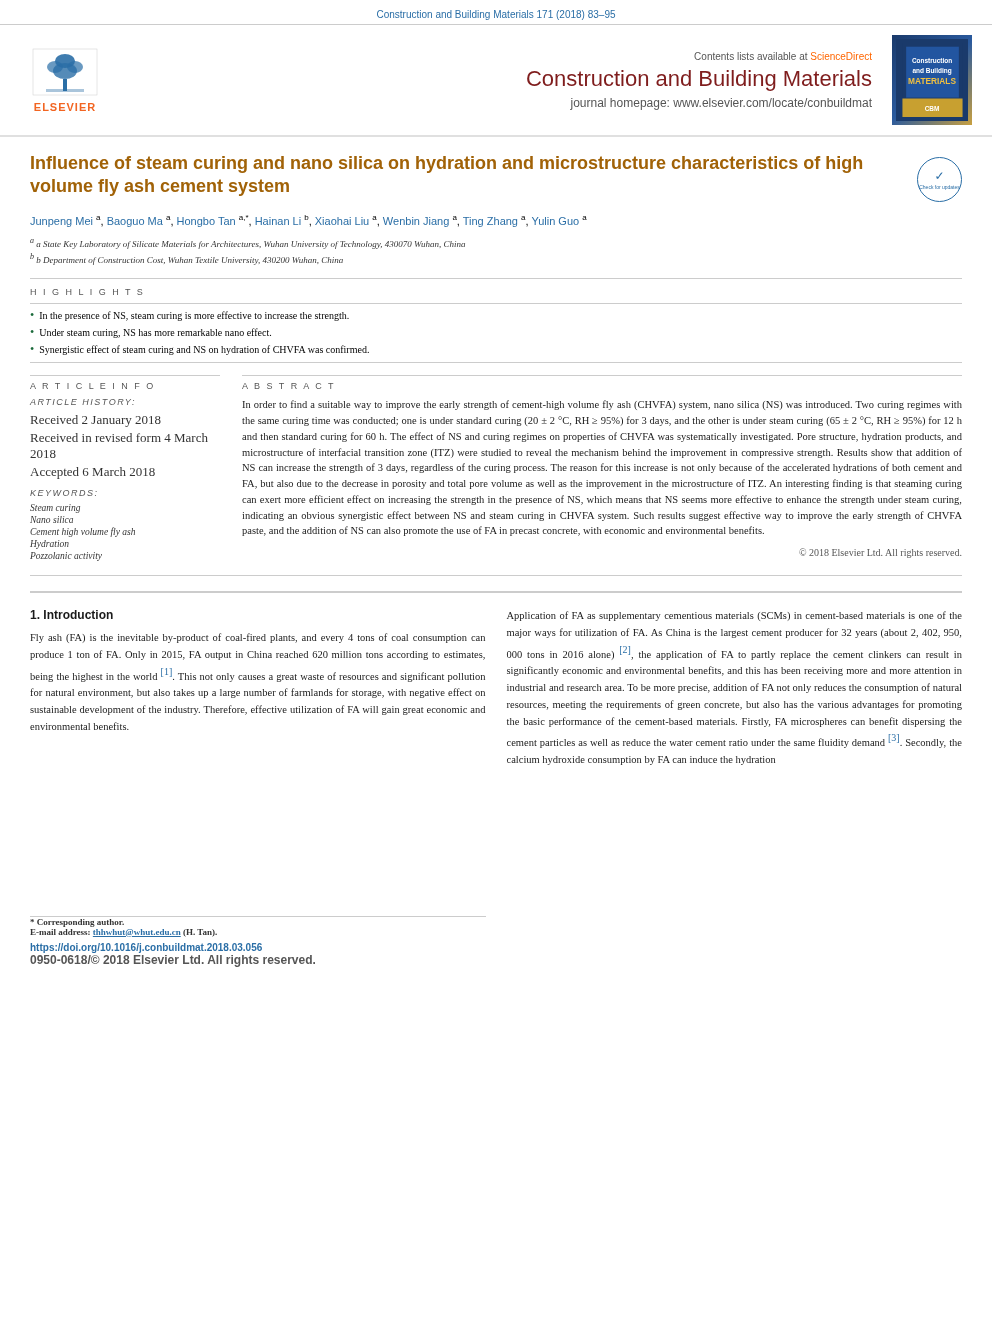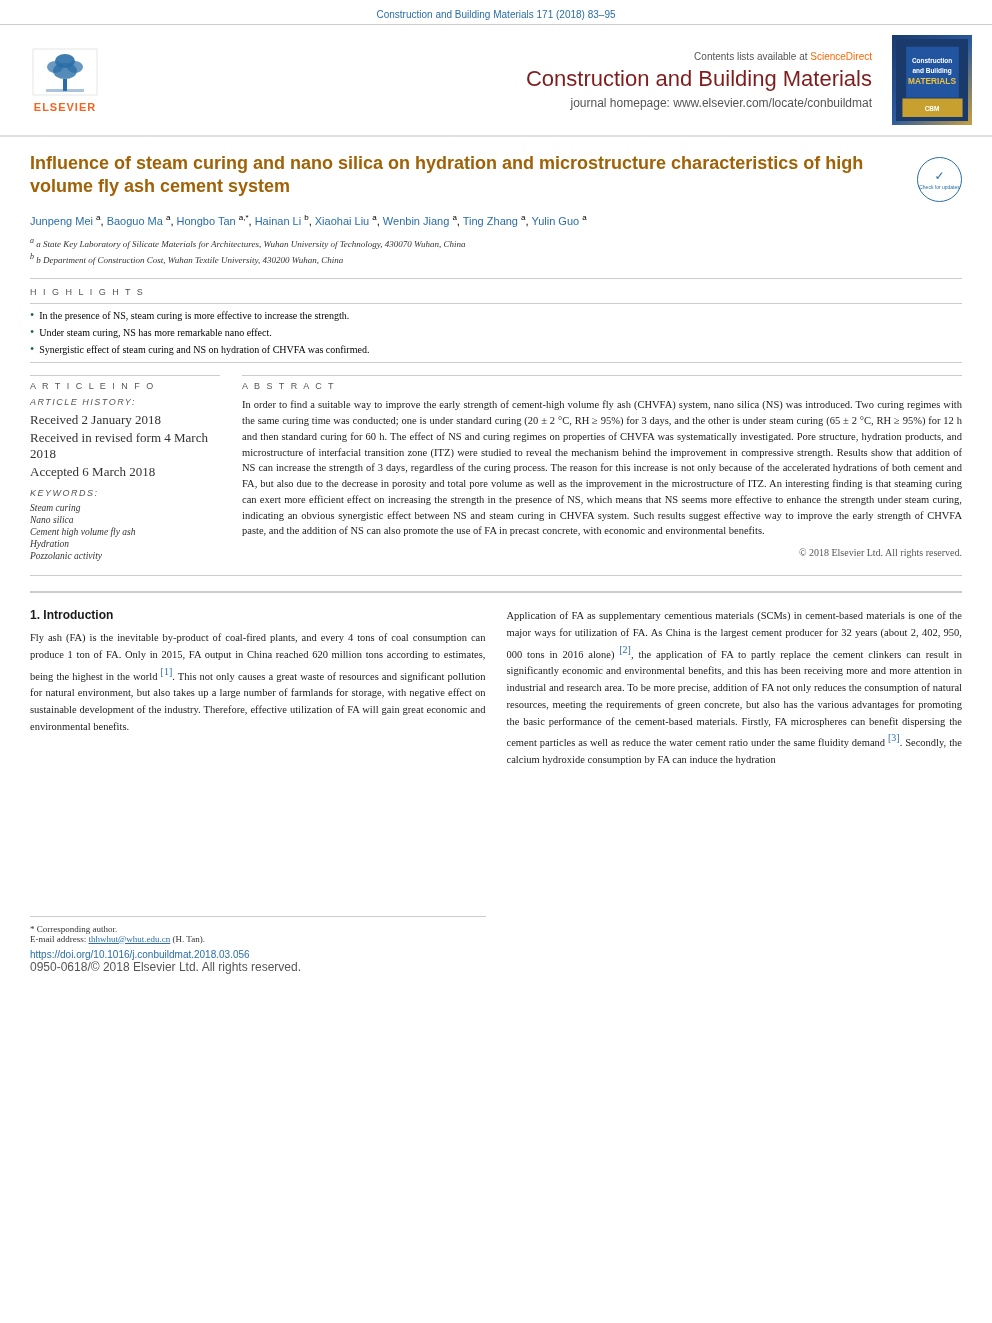--- a/index.html
+++ b/index.html
@@ -329,21 +329,22 @@
       font-family: Arial, sans-serif;
     }
 
     .footnote-star {
       font-size: 10px;
     }
 
     .footnote-section {
       margin-top: 8px;
       border-top: 0.5px solid #ccc;
-      padding-top: 7px;
+      padding-top: 0;
+      font-weight: bold;
     }
 
     .footnote-text {
       font-size: 9px;
       color: #333;
     }
 
     
     .elsevier-tree {
       width: 68px;

